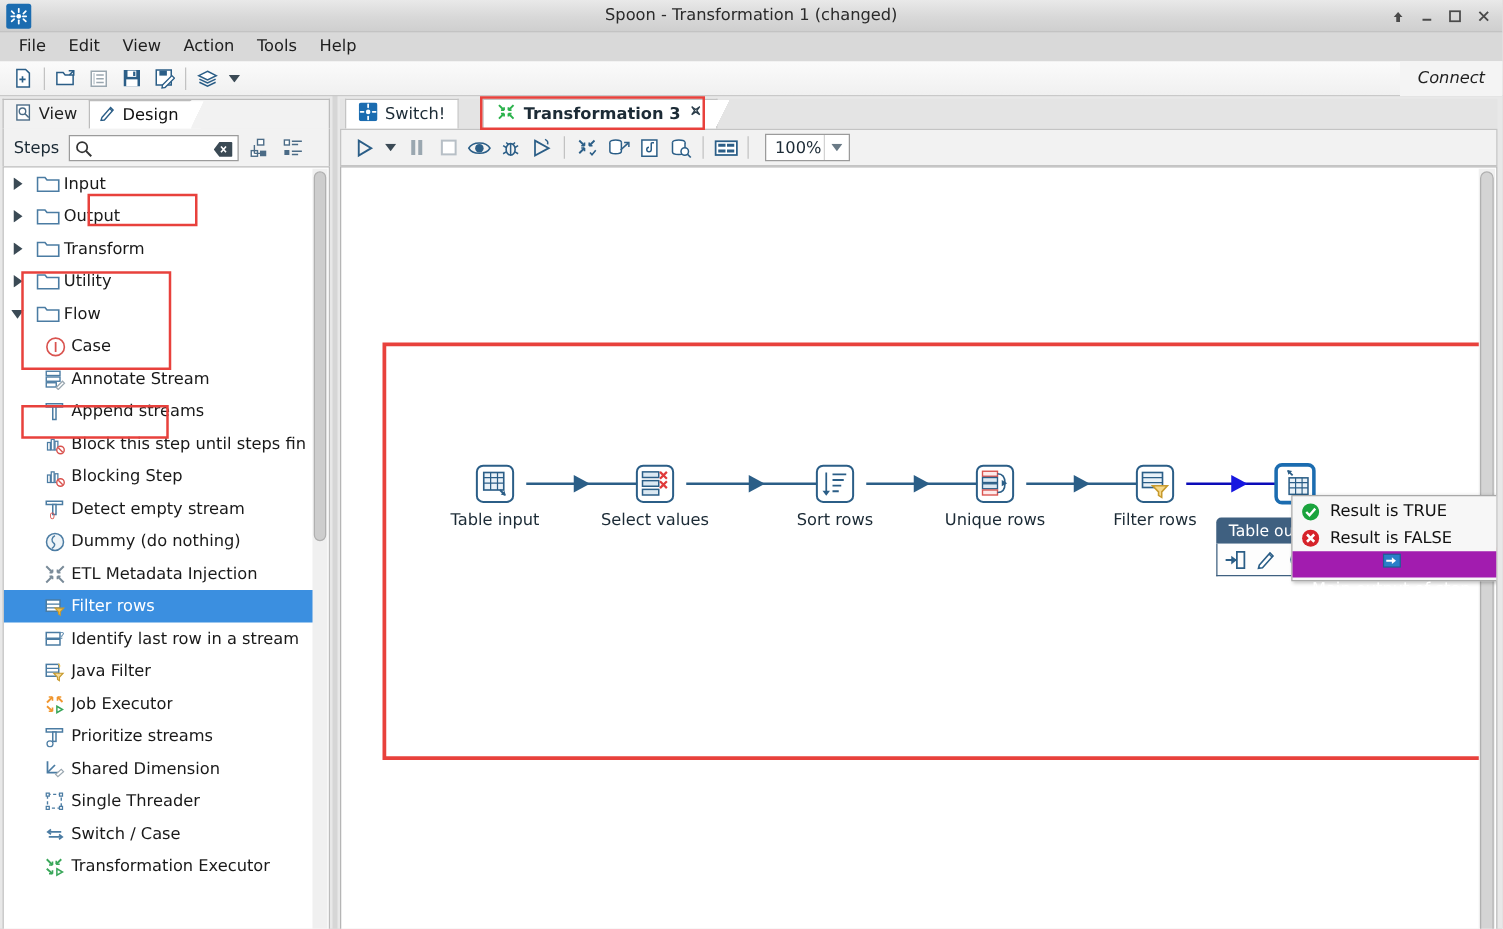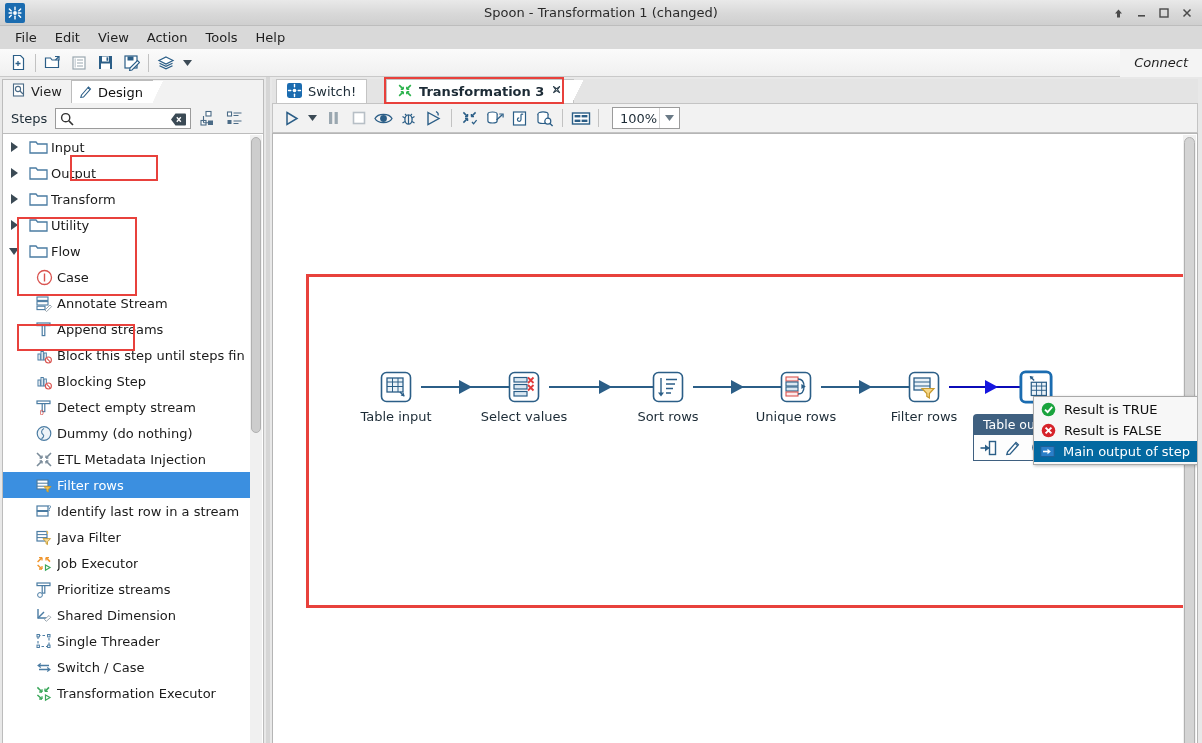--- a/index.html
+++ b/index.html
@@ -236,21 +236,21 @@
     position: absolute; z-index: 40;
     background: #f7f7f7; border: 1px solid #a9a9a9;
     padding: 2px 0;
     box-shadow: 1px 1px 3px rgba(0,0,0,.25);
   }
   .ctx-item {
     height: 21px; display:flex; align-items:center; gap: 8px;
     padding: 0 12px 0 6px; font-size: 13px; color:#111; white-space: nowrap;
     cursor: default;
   }
-  .ctx-item.sel { background: #0369a1; color: #fff; }
+  .ctx-item.sel { background: #a21caf; color: #fff; flex-direction: column; }
   .ctx-ic { width:16px; height:16px; display:flex; align-items:center; justify-content:center; }
 
   .canvas-vscroll {
     position:absolute; right:1px; top:1px; width:13px; bottom:14px; background:#f0f0f0;
   }
 </style>
 </head>
 <body>
 
 <div class="app">

